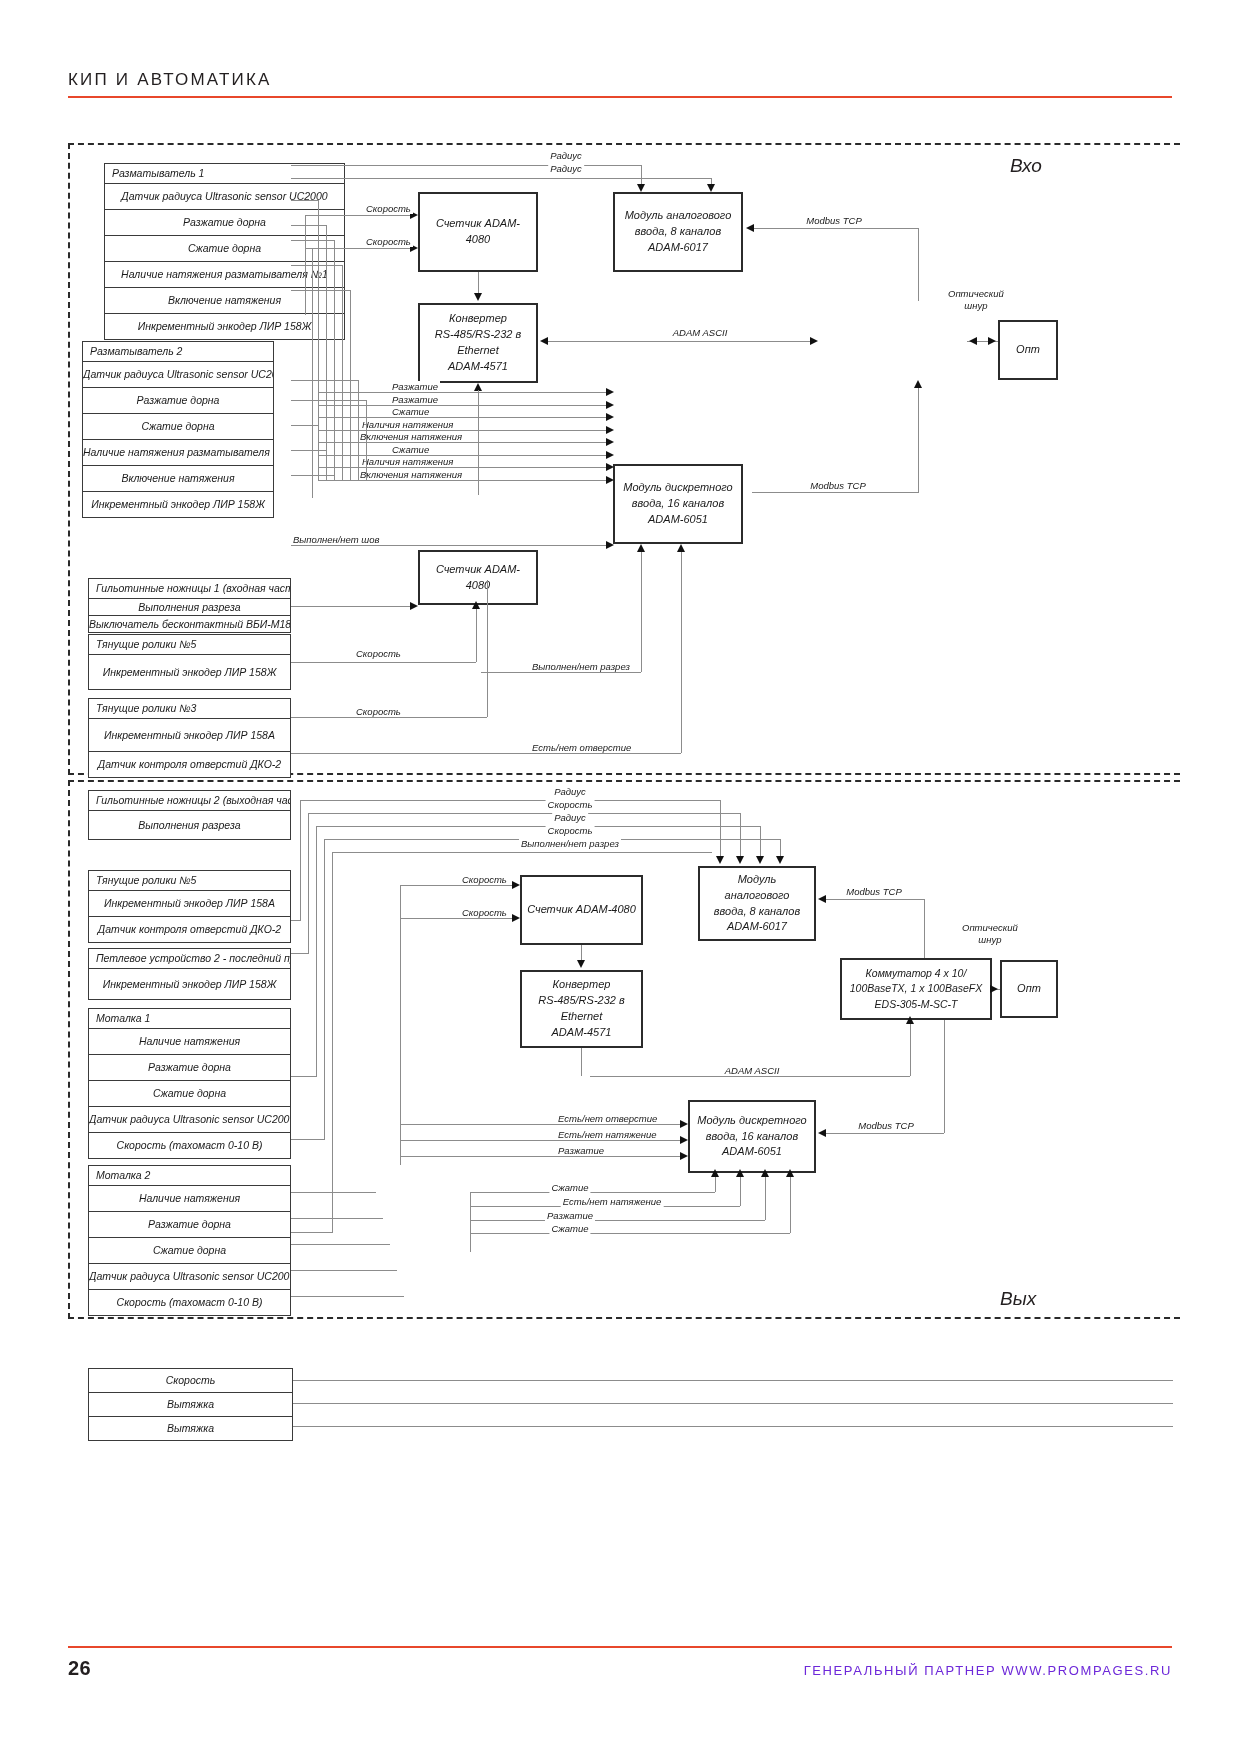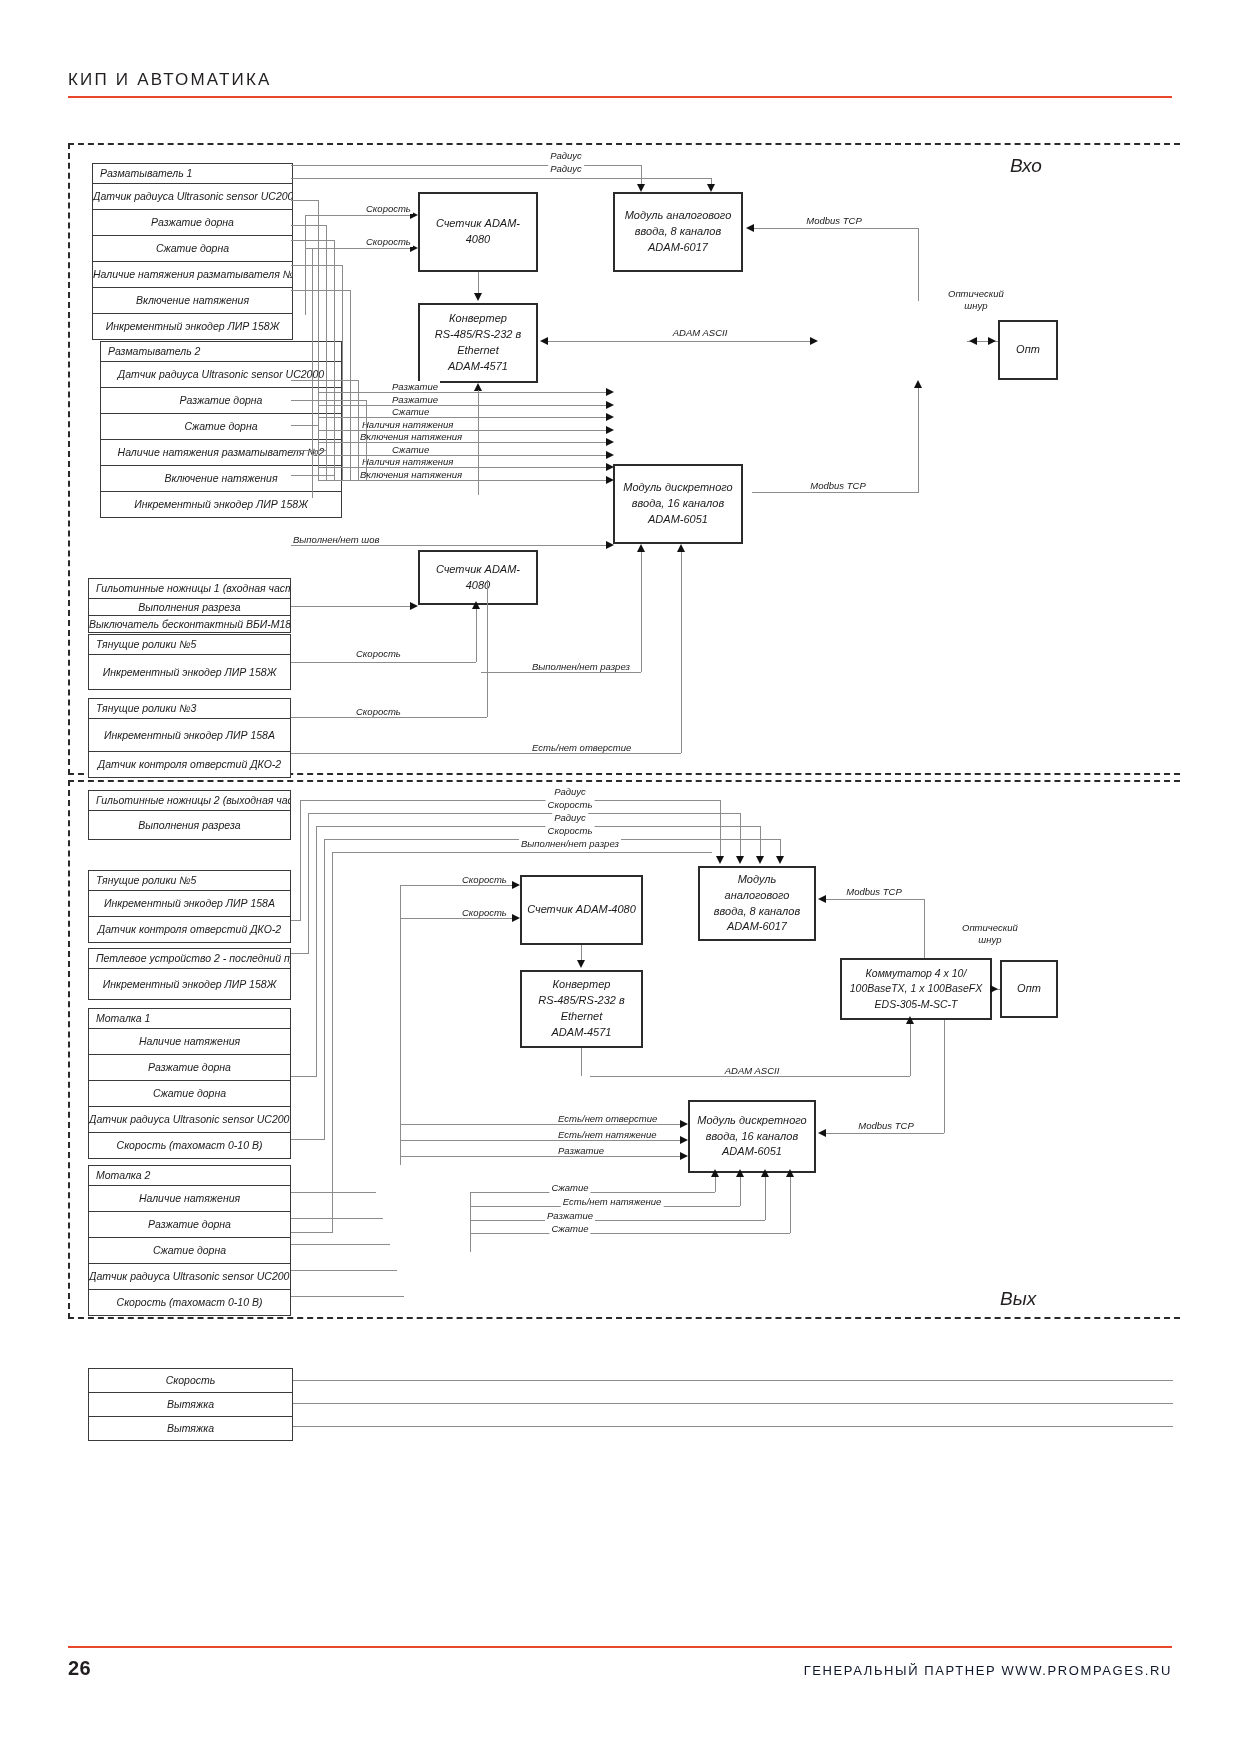--- a/index.html
+++ b/index.html
@@ -26,21 +26,21 @@
   .ftr-rule{
     position:absolute;left:68px;top:1646px;width:1104px;height:2px;
     background:#e8472b;
   }
   .ftr-page{
     position:absolute;left:68px;top:1657px;
     font-size:20px;font-weight:bold;color:#231f20;letter-spacing:.5px;
   }
   .ftr-right{
     position:absolute;right:68px;top:1663px;
-    font-size:13px;letter-spacing:1.6px;color:#0f172a;white-space:nowrap;
+    font-size:13px;letter-spacing:1.6px;color:#6d28d9;white-space:nowrap;
   }
 
   
   .zone{
     position:absolute;
     border:2px dashed #2a2a2a;
   }
   .zone.top{left:68px;top:143px;width:1110px;height:628px;
     border-right:none;}
   .zone.bottom{left:68px;top:780px;width:1110px;height:535px;
@@ -120,31 +120,31 @@
 <div class="page">
 
   <div class="hdr-title">КИП И АВТОМАТИКА</div>
   <div class="hdr-rule"></div>
 
   <div class="zone top"></div>
   <div class="zone bottom"></div>
   <div class="zone-label" style="left:1010px;top:155px;">Вхо</div>
   <div class="zone-label" style="left:1000px;top:1288px;">Вых</div>
 
-  <div class="grp" style="left:92px;top:163px;width:201px;">
+  <div class="grp" style="left:104px;top:163px;width:241px;">
     <div class="row head">Разматыватель 1</div>
     <div class="row">Датчик радиуса Ultrasonic sensor UC2000</div>
     <div class="row">Разжатие дорна</div>
     <div class="row">Сжатие дорна</div>
     <div class="row">Наличие натяжения разматывателя №1</div>
     <div class="row">Включение натяжения</div>
     <div class="row">Инкрементный энкодер ЛИР 158Ж</div>
   </div>
 
-  <div class="grp" style="left:100px;top:341px;width:242px;">
+  <div class="grp" style="left:82px;top:341px;width:192px;">
     <div class="row head">Разматыватель 2</div>
     <div class="row">Датчик радиуса Ultrasonic sensor UC2000</div>
     <div class="row">Разжатие дорна</div>
     <div class="row">Сжатие дорна</div>
     <div class="row">Наличие натяжения разматывателя №2</div>
     <div class="row">Включение натяжения</div>
     <div class="row">Инкрементный энкодер ЛИР 158Ж</div>
   </div>
 
 

